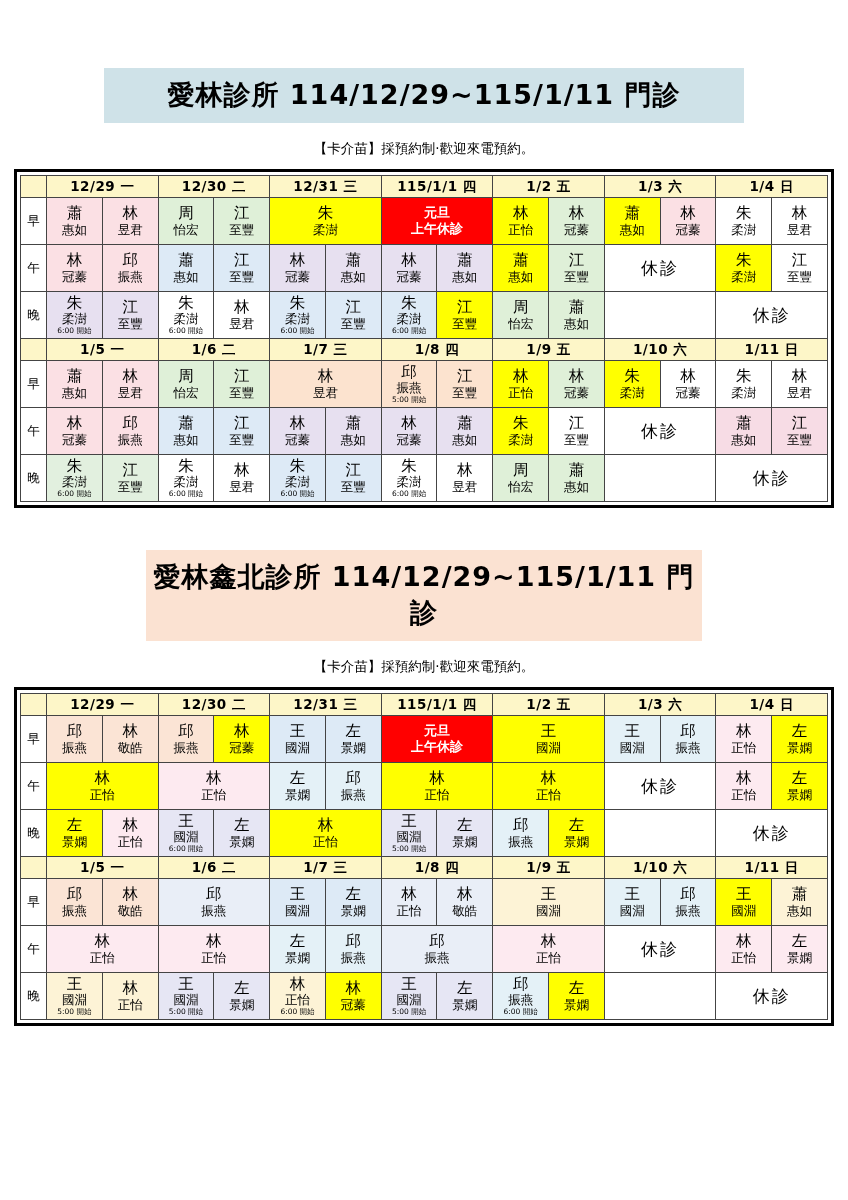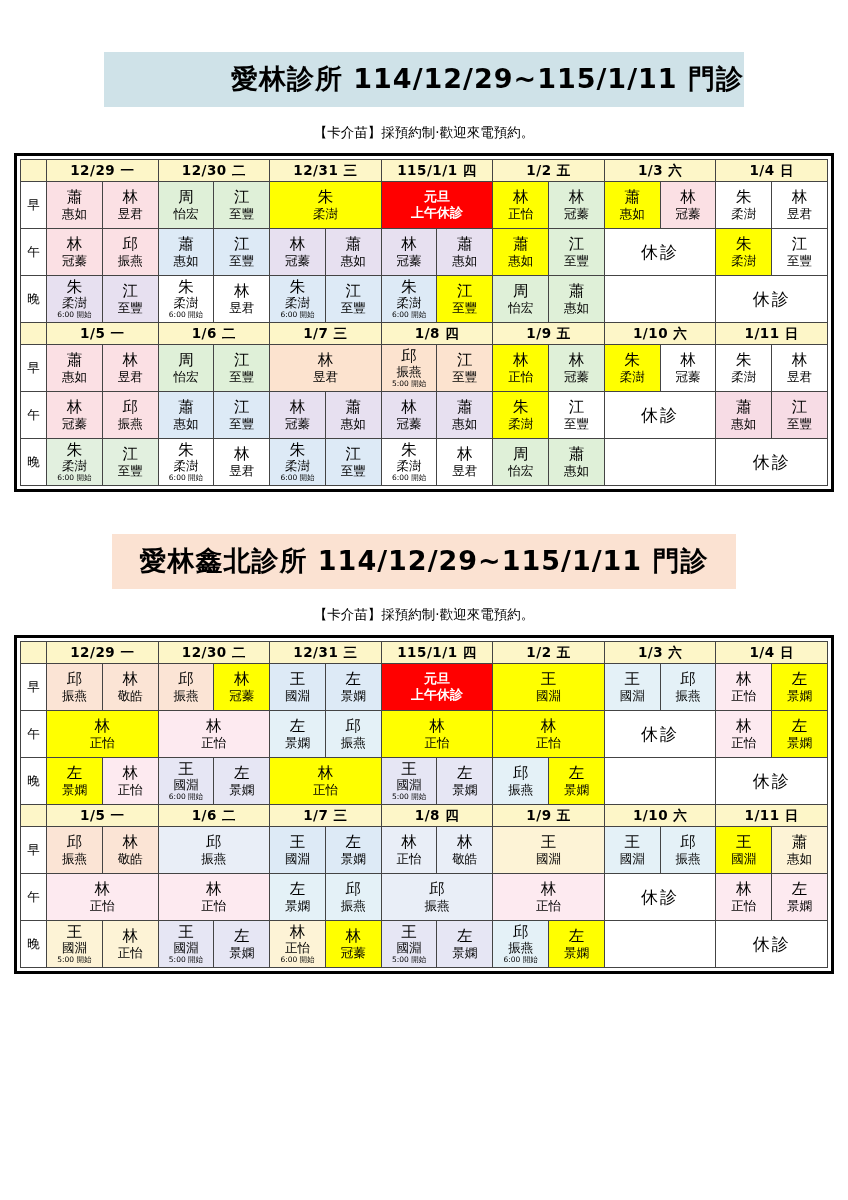--- a/index.html
+++ b/index.html
@@ -14,22 +14,22 @@
   .page { padding: 0 14px; }
 
   .title {
     text-align: center;
     font-size: 27px;
     font-weight: bold;
     letter-spacing: 1px;
     padding: 9px 0 10px 0;
     margin: 0 auto;
   }
-  .title-1 { background:#cfe2e8; width: 640px; margin-top: 52px; text-align: right; }
-  .title-2 { background:#fbe2d2; width: 624px; margin-top: 0px; }
+  .title-1 { background:#cfe2e8; width: 640px; margin-top: 68px; }
+  .title-2 { background:#fbe2d2; width: 556px; margin-top: 0px; }
 
   .note {
     text-align:center;
     font-size: 13.5px;
     margin: 17px 0 11px 0;
   }
 
   .tablewrap {
     border: 3px solid #000;
     padding: 3px;

